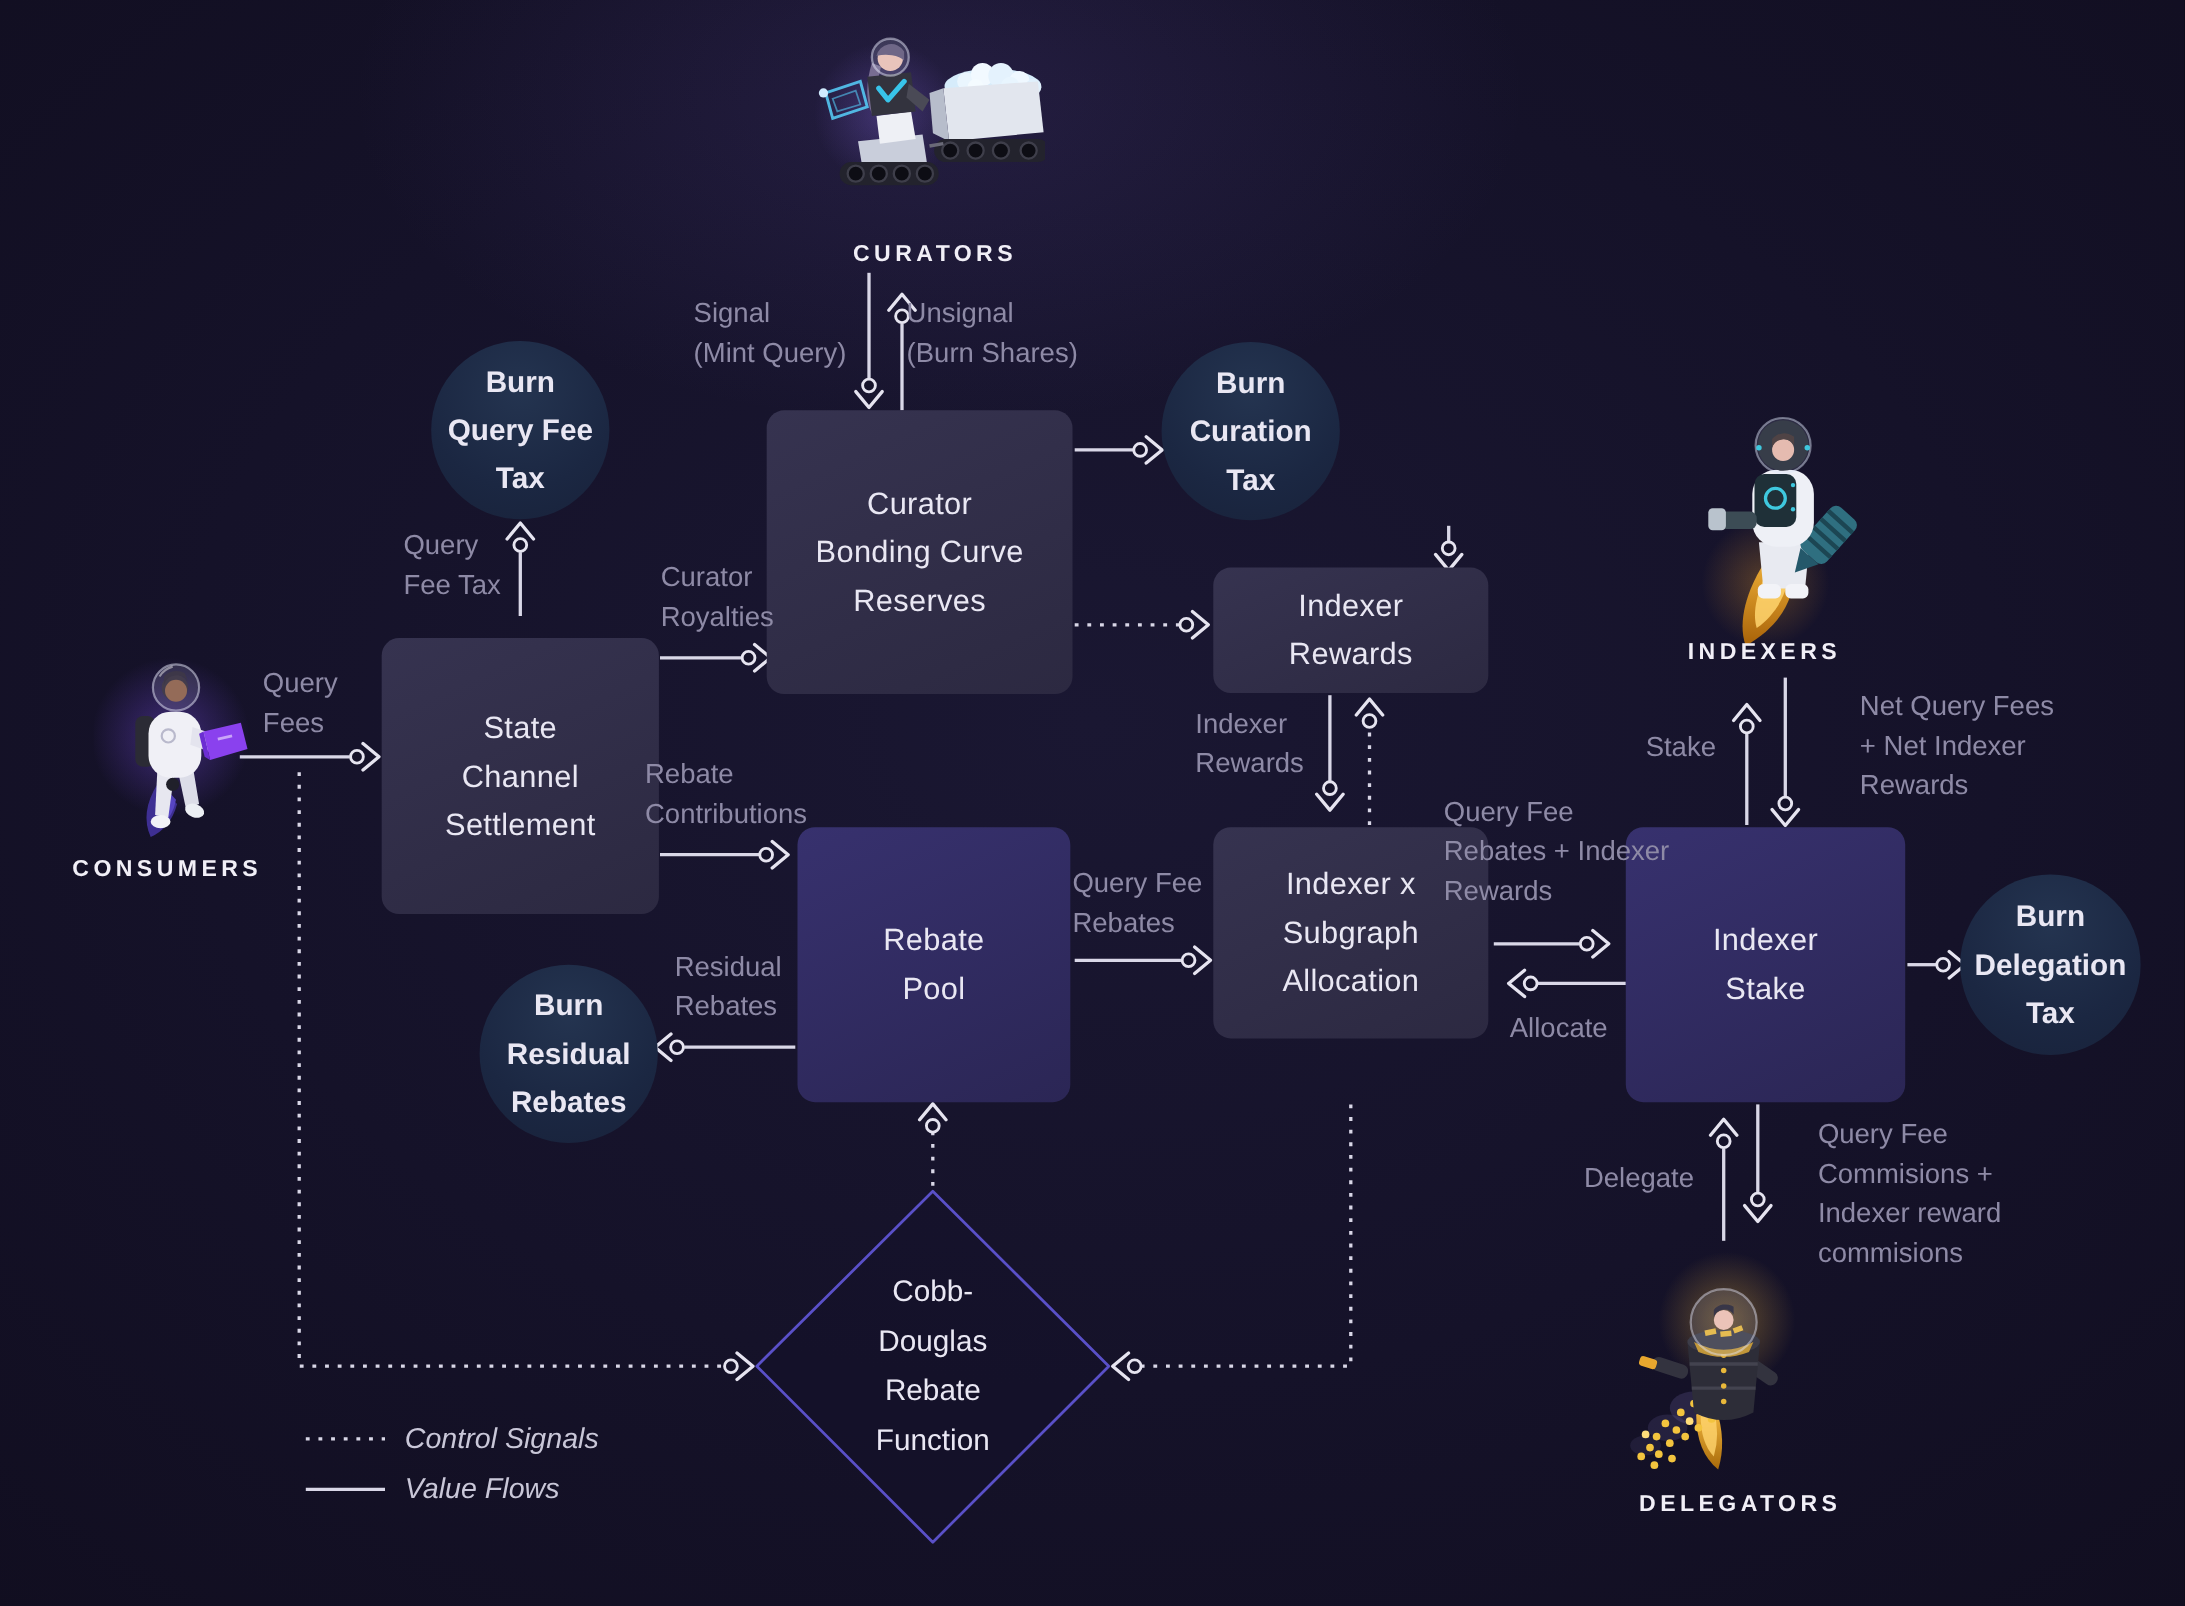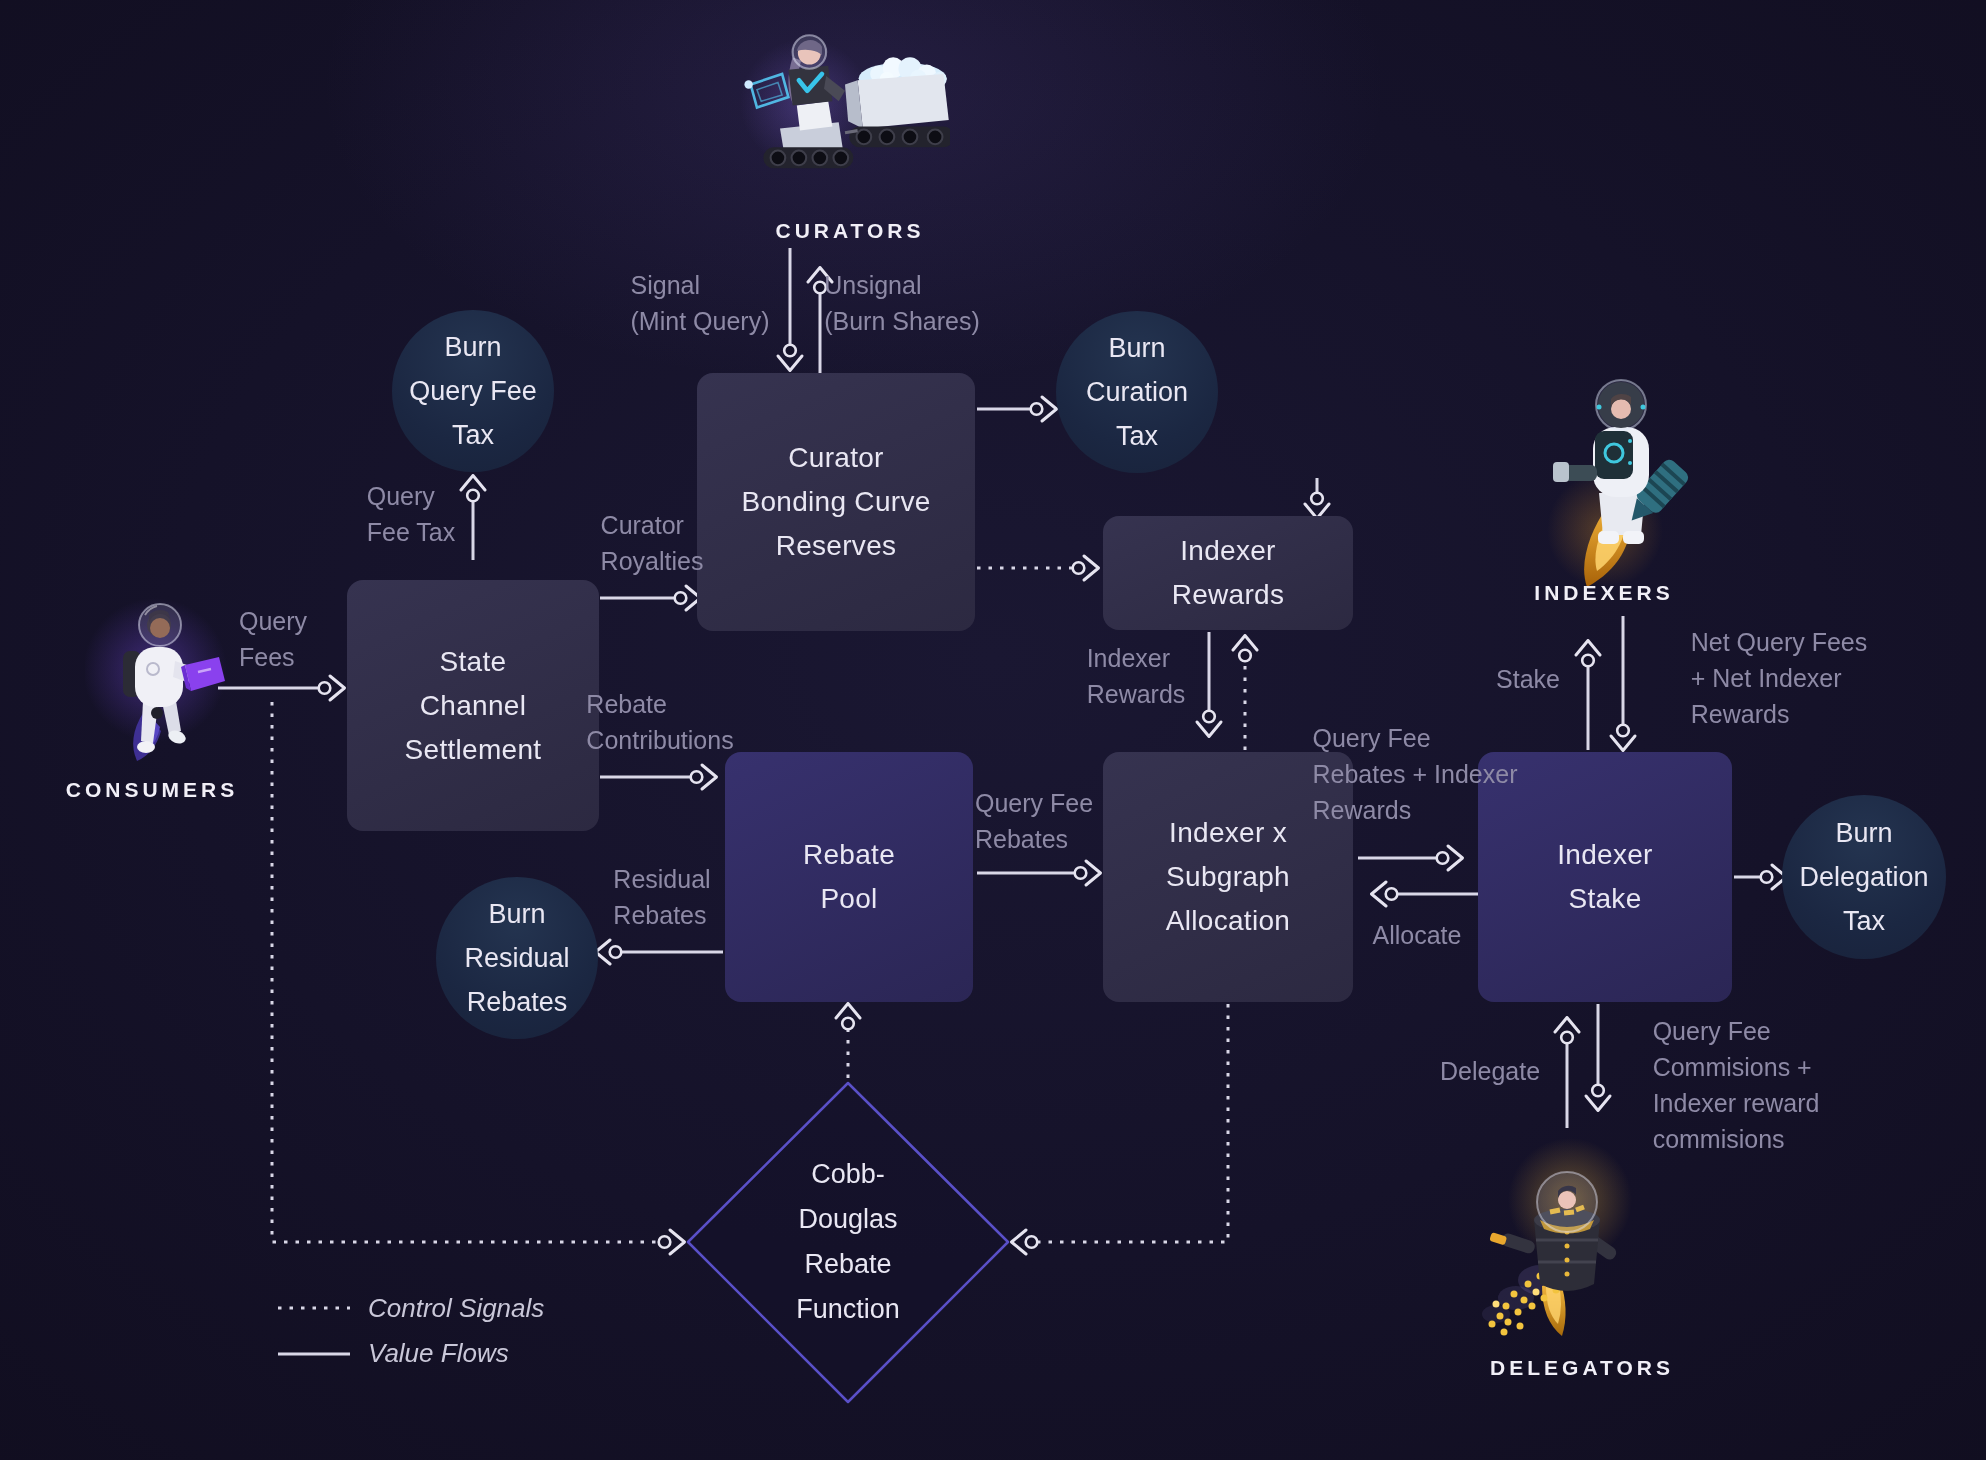--- a/index.html
+++ b/index.html
@@ -14,20 +14,21 @@
   .node{
     position:absolute;border-radius:16px;display:flex;align-items:center;justify-content:center;
     text-align:center;color:#e9e7f3;font-size:28px;line-height:44px;letter-spacing:.3px;
   }
   .node.grey{background:linear-gradient(155deg,#363350 0%,#2c2941 100%);}
   .node.indigo{background:linear-gradient(155deg,#37316e 0%,#2b2655 100%);}
   .circle{
     position:absolute;border-radius:50%;display:flex;align-items:center;justify-content:center;
     text-align:center;color:#e9e7f3;font-size:27px;line-height:44px;
     background:radial-gradient(circle at 50% 28%, #243450 0%, #1b2742 62%, #18223a 100%);
+    font-weight:bold;
   }
   .flow{
     position:absolute;transform:translate(-50%,-50%);color:#8e8aa6;font-size:25px;line-height:36px;
     white-space:nowrap;
   }
   .actor{
     position:absolute;transform:translate(-50%,-50%);color:#f1eff7;font-size:21px;font-weight:700;
     letter-spacing:4px;white-space:nowrap;
   }
   .diamond-label{
@@ -106,21 +107,21 @@
     </div>
   </div>
 
   <div class="node grey" style="left:1103px;top:516px;width:250px;height:114px;">
     <div>
       <div>Indexer</div>
       <div>Rewards</div>
     </div>
   </div>
 
-  <div class="node grey" style="left:1103px;top:752px;width:250px;height:250px;">
+  <div class="node grey" style="left:1103px;top:752px;width:250px;height:192px;">
     <div>
       <div>Indexer x</div>
       <div>Subgraph</div>
       <div>Allocation</div>
     </div>
   </div>
 
   <div class="node indigo" style="left:725px;top:752px;width:248px;height:250px;">
     <div>
       <div>Rebate</div>

